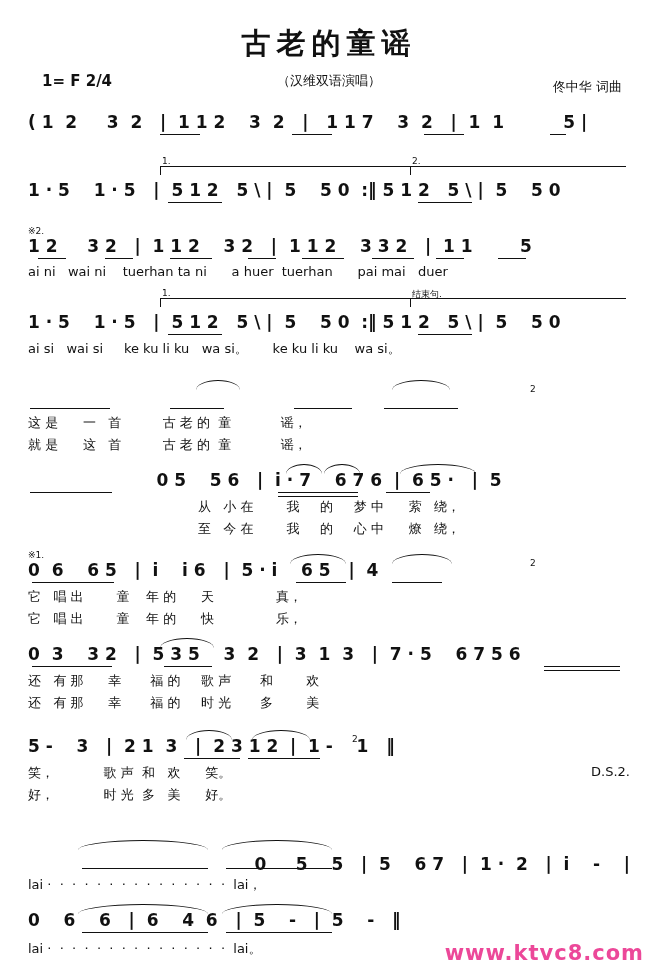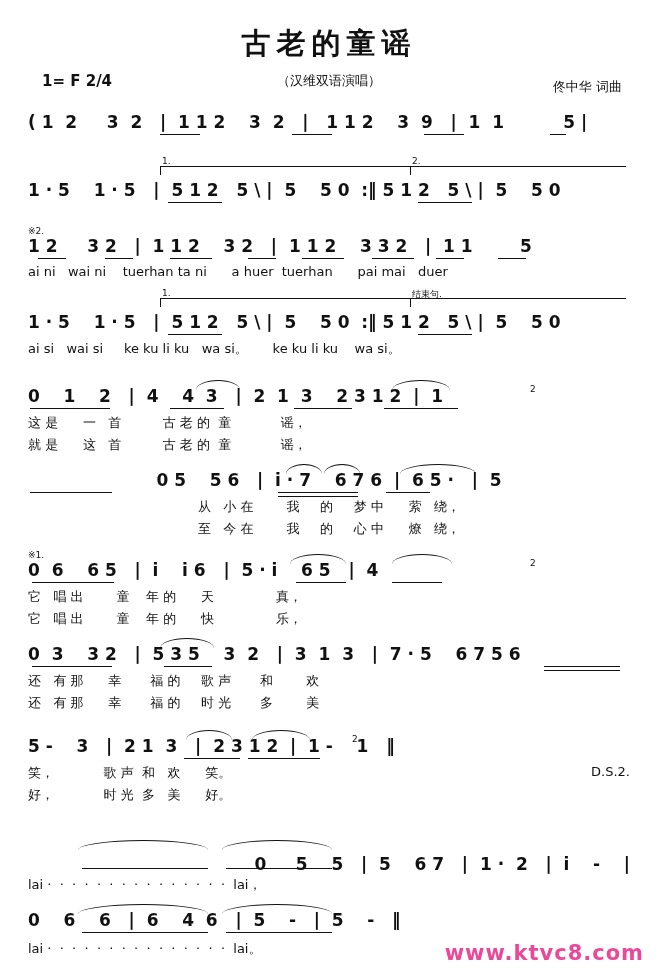--- a/index.html
+++ b/index.html
@@ -95,21 +95,21 @@
 <body>
 
 <div class="page">
 
   <div class="title">古老的童谣</div>
   <div class="subtitle">（汉维双语演唱）</div>
   <div class="keysig">1= F 2/4</div>
   <div class="author">佟中华 词曲</div>
 
   <div class="row" style="top:108px;height:42px;">
-    <div class="notes" style="top:4px;">( 1  2     3  2   |  1 1 2    3  2   |   1 1 2    3  9   |  1  1          5 |</div>
+    <div class="notes" style="top:4px;">( 1  2     3  2   |  1 1 2    3  2   |   1 1 7    3  2   |  1  1          5 |</div>
     <div class="underline" style="left:160px;top:26px;width:40px;"></div>
     <div class="underline" style="left:292px;top:26px;width:40px;"></div>
     <div class="underline" style="left:424px;top:26px;width:40px;"></div>
     <div class="underline" style="left:550px;top:26px;width:16px;"></div>
   </div>
 
   <div class="row" style="top:170px;height:46px;">
     <div class="small-mark" style="left:162px;top:-14px;">1.</div>
     <div class="bracket" style="left:160px;top:-4px;width:250px;"></div>
     <div class="small-mark" style="left:412px;top:-14px;">2.</div>
@@ -138,21 +138,20 @@
     <div class="bracket" style="left:160px;top:-4px;width:250px;"></div>
     <div class="small-mark" style="left:412px;top:-14px;">结束句.</div>
     <div class="bracket" style="left:410px;top:-4px;width:215px;"></div>
     <div class="notes" style="top:10px;">1 · 5    1 · 5   |  5 1 2   5 \ |  5    5 0  :‖ 5 1 2   5 \ |  5    5 0</div>
     <div class="lyric" style="top:38px;">ai si   wai si     ke ku li ku   wa si。      ke ku li ku    wa si。</div>
     <div class="underline" style="left:168px;top:32px;width:54px;"></div>
     <div class="underline" style="left:418px;top:32px;width:54px;"></div>
   </div>
 
   <div class="row" style="top:382px;height:74px;">
-    <div class="notes" style="top:4px;">0    1    2   |  4    4  3   |  2  1  3    2 3 1 2  |  1</div>
     <div class="slur" style="left:196px;top:-2px;width:44px;"></div>
     <div class="slur" style="left:392px;top:-2px;width:58px;"></div>
     <div class="small-mark" style="left:530px;top:2px;">2</div>
     <div class="underline" style="left:30px;top:26px;width:80px;"></div>
     <div class="underline" style="left:170px;top:26px;width:54px;"></div>
     <div class="underline" style="left:294px;top:26px;width:58px;"></div>
     <div class="underline" style="left:384px;top:26px;width:74px;"></div>
     <div class="lyric" style="top:32px;">这 是      一   首          古 老 的  童            谣，</div>
     <div class="lyric" style="top:54px;">就 是      这   首          古 老 的  童            谣，</div>
   </div>

